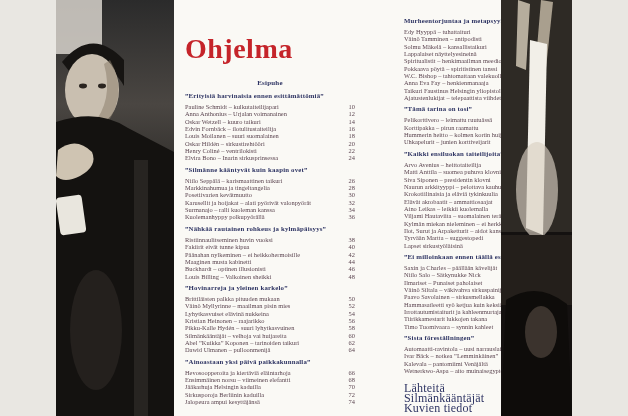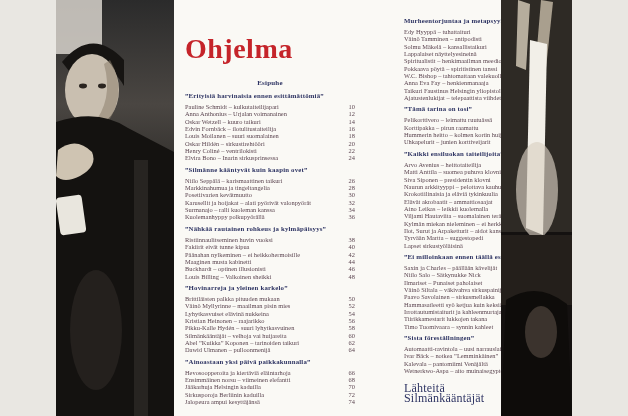--- a/index.html
+++ b/index.html
@@ -394,20 +394,21 @@
             <span class="toc-label">Kalevala – pantomiimi Venäjältä</span>
             <span class="toc-page">150</span>
           </div>
           <div class="toc-item">
             <span class="toc-label">Wetnerkwo-Aspa – aito muinaisegyptologi</span>
             <span class="toc-page">152</span>
           </div>
         </div>
         <div class="toc-back">Lähteitä</div>
         <div class="toc-back">Silmänkääntäjät</div>
+        <div class="toc-back">Kuvien tiedot</div>
       </div>
   </div>
 
   <div class="photo photo-right">
     <svg viewBox="0 0 71 416" width="71" height="416" preserveAspectRatio="none">
       <rect width="71" height="416" fill="#141110"></rect>
       <rect x="0" y="0" width="71" height="232" fill="#5f584e" opacity="0.35"></rect>
       <path d="M17 0 L29 4 L25 70 L15 66 Z" fill="#b6ad9d"></path>
       <path d="M40 0 L52 2 L44 78 L34 72 Z" fill="#a99f8e"></path>
       <path d="M29 40 L46 44 L42 235 L25 228 Z" fill="#f2efe8"></path>

